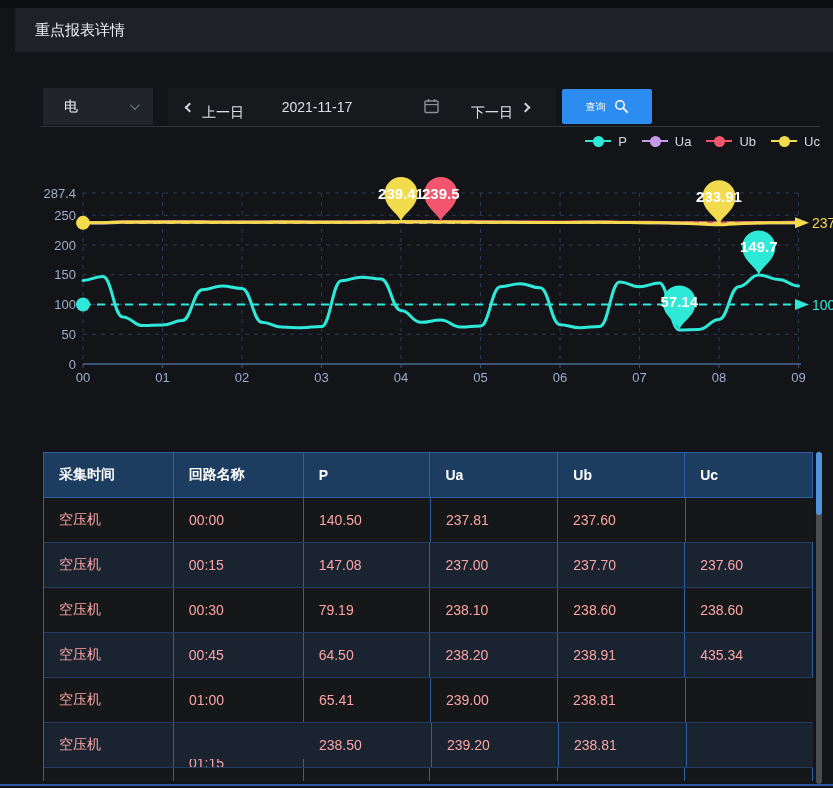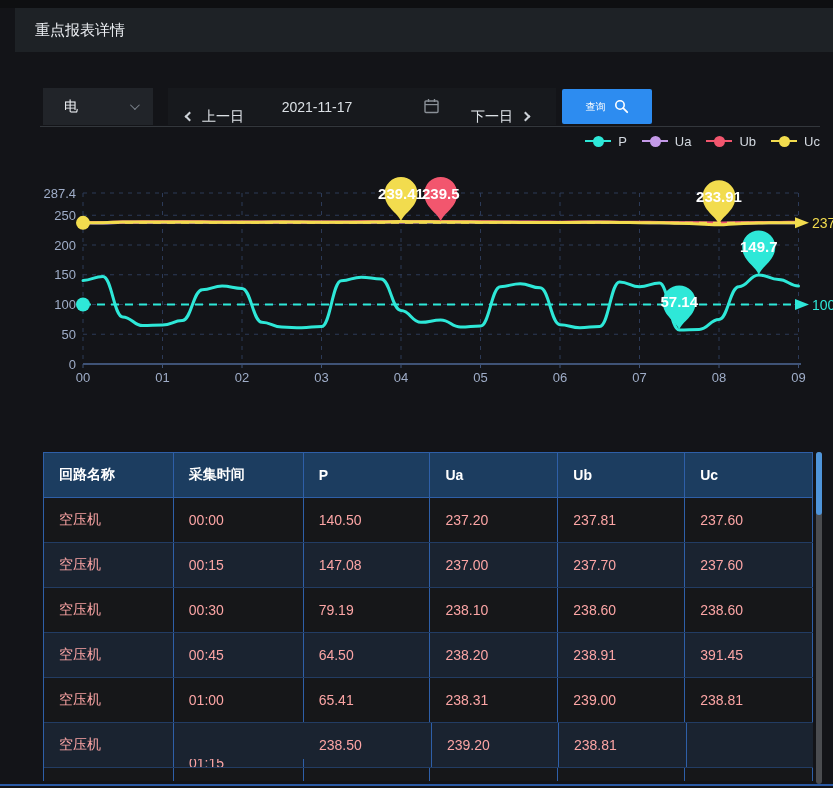--- a/index.html
+++ b/index.html
@@ -20,21 +20,21 @@
   .toolbar { position:absolute; left:0; top:88px; width:833px; height:38px; }
   .type-select {
     position:absolute; left:43px; top:0; width:110px; height:37px;
     background:#212429; display:flex; align-items:center; justify-content:space-between;
     padding:0 16px 0 21px; cursor:pointer; font-size:14px; color:#eef1f4;
   }
   .date-panel {
     position:absolute; left:168px; top:0; width:388px; height:37px;
     background:#17191d; font-size:14px; color:#dde1e6;
   }
-  .nav-btn { position:absolute; top:10px; height:37px; display:flex; align-items:center; gap:9px; cursor:pointer; }
+  .nav-btn { position:absolute; top:16px; height:37px; display:flex; align-items:flex-start; gap:9px; cursor:pointer; }
   .nav-prev { left:18px; }
   .nav-next { left:303px; }
   .date-value { position:absolute; left:99px; top:0; width:100px; height:37px; display:flex; align-items:center; justify-content:center; cursor:pointer; color:#dbe0e5; }
   .cal-wrap { position:absolute; left:256px; top:10px; cursor:pointer; }
   .query-btn {
     position:absolute; left:562px; top:1px; width:90px; height:35px;
     background:#2d8cf0; border:none; border-radius:2px; color:#ffffff; font-size:10px;
     display:flex; align-items:center; justify-content:center; gap:8px; cursor:pointer;
     font-family:"Liberation Sans","DejaVu Sans",sans-serif;
   }
@@ -212,32 +212,31 @@
       <text x="0" y="-23" text-anchor="middle" fill="#ffffff" font-size="15px" font-weight="bold">149.7</text>
     </g>
     <g transform="translate(679.25,172.00229645093947)">
       <path d="M0,0 C-3,-9 -16.5,-14 -16.5,-28 A16.5,16.5 0 1 1 16.5,-28 C16.5,-14 3,-9 0,0 Z" fill="#2ee8d8"></path>
       <text x="0" y="-23" text-anchor="middle" fill="#ffffff" font-size="15px" font-weight="bold">57.14</text>
     </g>
   </svg>
 
 <div class="table-wrap" id="data-table">
     <div class="t-row head">
+      <div class="t-cell" style="width: 130px;">采集时间</div>
       <div class="t-cell" style="width: 130px;">回路名称</div>
-      <div class="t-cell" style="width: 130px;">采集时间</div>
       <div class="t-cell" style="width: 127px;">P</div>
       <div class="t-cell" style="width: 128px;">Ua</div>
       <div class="t-cell" style="width: 127px;">Ub</div>
       <div class="t-cell" style="width: 128px;">Uc</div>
     </div>
     <div class="t-row odd">
       <div class="t-cell" style="width: 130px;">空压机</div>
       <div class="t-cell" style="width: 130px;">00:00</div>
       <div class="t-cell" style="width: 127px;">140.50</div>
-      <div class="t-cell" style="width: 128px;">237.20</div>
       <div class="t-cell" style="width: 127px;">237.81</div>
       <div class="t-cell" style="width: 128px;">237.60</div>
     </div>
     <div class="t-row even">
       <div class="t-cell" style="width: 130px;">空压机</div>
       <div class="t-cell" style="width: 130px;">00:15</div>
       <div class="t-cell" style="width: 127px;">147.08</div>
       <div class="t-cell" style="width: 128px;">237.00</div>
       <div class="t-cell" style="width: 127px;">237.70</div>
       <div class="t-cell" style="width: 128px;">237.60</div>
@@ -249,27 +248,26 @@
       <div class="t-cell" style="width: 128px;">238.10</div>
       <div class="t-cell" style="width: 127px;">238.60</div>
       <div class="t-cell" style="width: 128px;">238.60</div>
     </div>
     <div class="t-row even">
       <div class="t-cell" style="width: 130px;">空压机</div>
       <div class="t-cell" style="width: 130px;">00:45</div>
       <div class="t-cell" style="width: 127px;">64.50</div>
       <div class="t-cell" style="width: 128px; text-align: right;">238.20</div>
       <div class="t-cell" style="width: 127px;">238.91</div>
-      <div class="t-cell" style="width: 128px;">391.45</div>
+      <div class="t-cell" style="width: 128px;">435.34</div>
     </div>
     <div class="t-row odd">
       <div class="t-cell" style="width: 130px;">空压机</div>
       <div class="t-cell" style="width: 130px;">01:00</div>
       <div class="t-cell" style="width: 127px;">65.41</div>
-      <div class="t-cell" style="width: 128px;">238.31</div>
       <div class="t-cell" style="width: 127px;">239.00</div>
       <div class="t-cell" style="width: 128px;">238.81</div>
     </div>
     <div class="t-row even">
       <div class="t-cell" style="width: 130px;">空压机</div>
       <div class="t-cell" style="width: 130px; margin-top: 36px;">01:15</div>
       <div class="t-cell" style="width: 128px;">238.50</div>
       <div class="t-cell" style="width: 127px;">239.20</div>
       <div class="t-cell" style="width: 128px;">238.81</div>
     </div>

